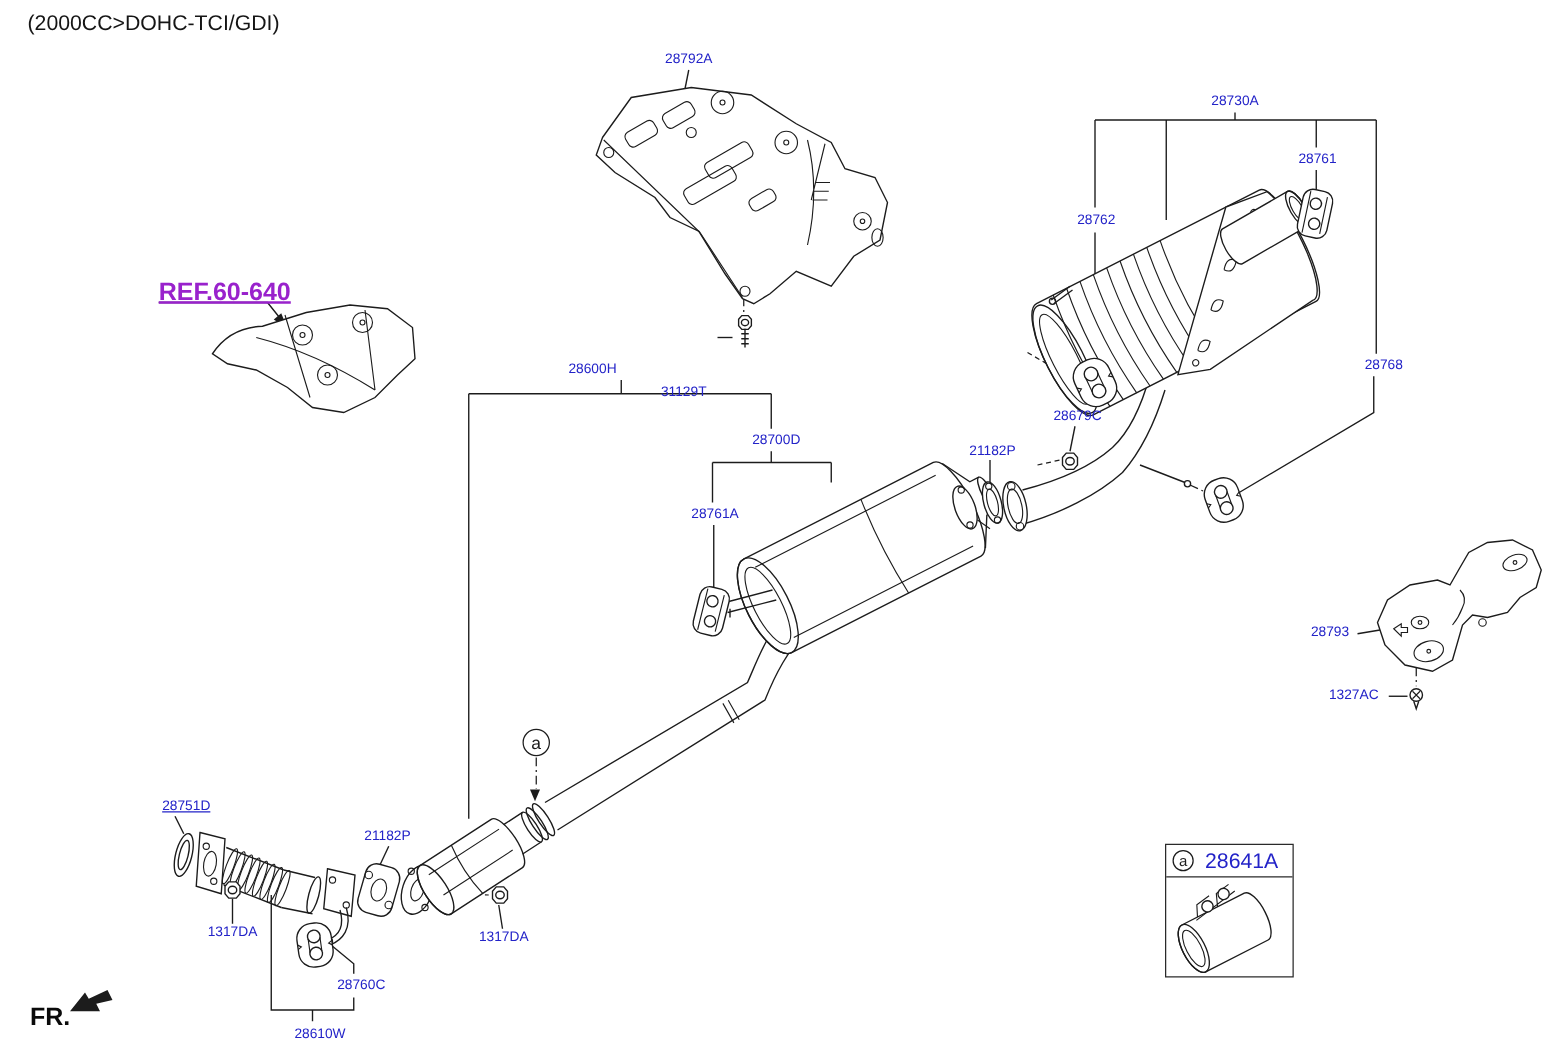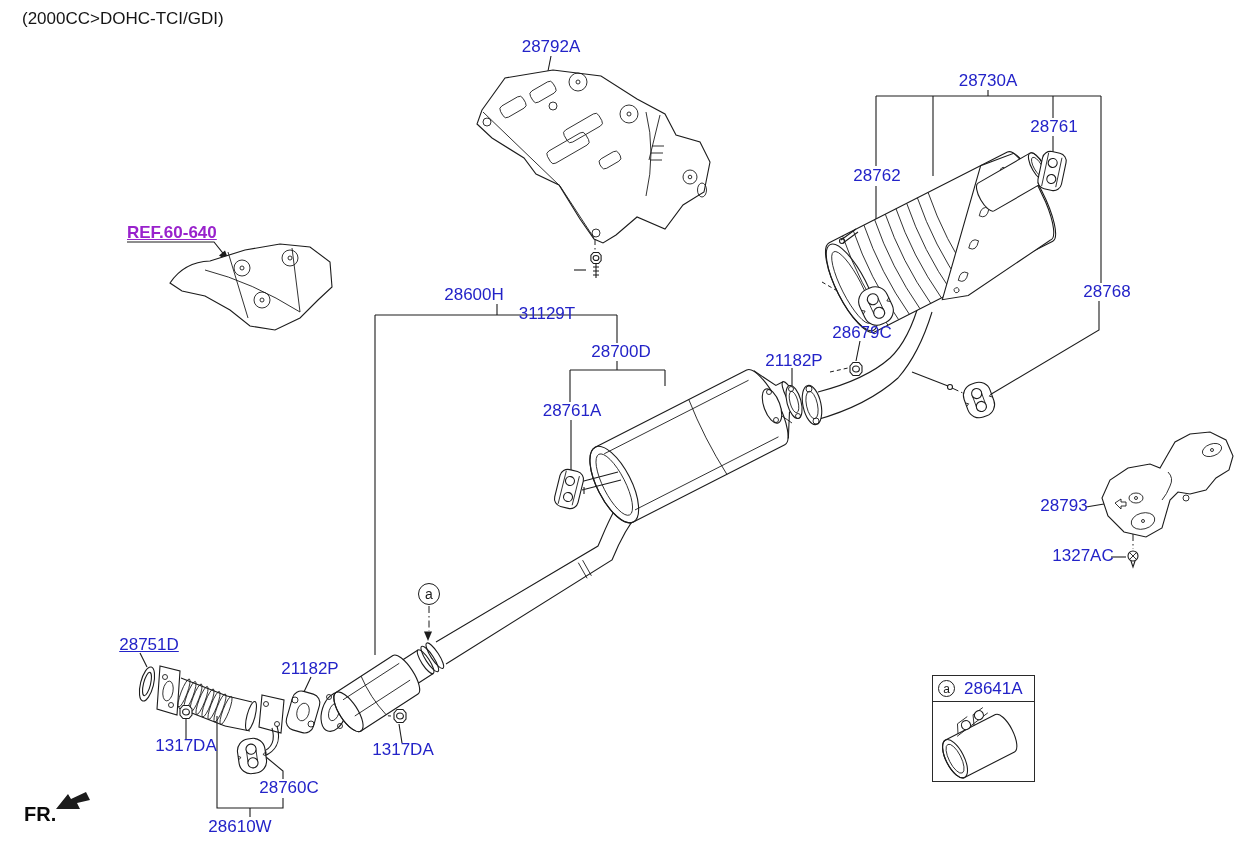--- a/index.html
+++ b/index.html
@@ -8,23 +8,23 @@
   #art{position:absolute;left:0;top:0;}
   #art *{vector-effect:non-scaling-stroke;}
   .ln{stroke:#1c1c1c;fill:none;stroke-width:1.1;}
   .lnw{stroke:#1c1c1c;fill:#ffffff;stroke-width:1.1;}
   .thin{stroke:#1c1c1c;fill:none;stroke-width:0.9;}
   .dash{stroke:#1c1c1c;fill:none;stroke-width:1;stroke-dasharray:4 3;}
   .dashdot{stroke:#1c1c1c;fill:none;stroke-width:1;stroke-dasharray:7 3 1.5 3;}
   .solidfill{fill:#1c1c1c;stroke:none;}
   .hdr{position:absolute;left:22px;top:8px;color:#151515;font-size:17px;line-height:22px;}
   .callout{position:absolute;transform:translate(-50%,-50%);color:var(--blue,#2323c8);
-           font-size:17px;white-space:nowrap;cursor:pointer;}
+           font-size:11px;white-space:nowrap;cursor:pointer;}
   .ref{position:absolute;left:127px;top:223px;color:var(--purple,#9922cc);font-weight:bold;
-       font-size:17px;text-decoration:underline;cursor:pointer;}
+       font-size:20px;text-decoration:underline;cursor:pointer;}
   .amark{position:absolute;width:22px;height:22px;border:1.4px solid #1c1c1c;border-radius:50%;
          color:#1c1c1c;font-size:14px;display:flex;align-items:center;justify-content:center;
          background:#fff;box-sizing:border-box;}
   .inset{position:absolute;left:932px;top:675px;width:103px;height:107px;border:1px solid #2a2a2a;
          box-sizing:border-box;}
   .inset-h{height:26px;border-bottom:1px solid #2a2a2a;display:flex;align-items:center;
            gap:9px;padding-left:5px;box-sizing:border-box;}
   .amark.small{position:static;width:17px;height:17px;font-size:12px;border-width:1.2px;flex:0 0 auto;}
   .inset-part{color:var(--blue,#2323c8);font-size:17px;cursor:pointer;}
   .fr{position:absolute;left:24px;top:803px;color:#0a0a0a;font-size:20px;font-weight:bold;}
@@ -312,21 +312,21 @@
       <div class="callout" style="left: 794px; top: 361px;">21182P</div>
       <div class="callout" style="left: 862px; top: 333px;">28679C</div>
       <div class="callout" style="left: 572px; top: 411px;">28761A</div>
       <div class="callout" style="left: 1064px; top: 506px;">28793</div>
       <div class="callout" style="left: 1083px; top: 556px;">1327AC</div>
       <div class="callout" style="left: 149px; top: 645px; text-decoration: underline;">28751D</div>
       <div class="callout" style="left: 310px; top: 669px;">21182P</div>
       <div class="callout" style="left: 186px; top: 746px;">1317DA</div>
       <div class="callout" style="left: 403px; top: 750px;">1317DA</div>
       <div class="callout" style="left: 289px; top: 788px;">28760C</div>
-      <div class="callout" style="left: 240px; top: 827px;">28610W</div>
+      <div class="callout" style="left: 256px; top: 827px;">28610W</div>
     </div>
 
 <a class="ref">REF.60-640</a>
 
 <div class="amark" style="left:418px;top:583px;">a</div>
 
 <div class="inset">
   <div class="inset-h">
     <span class="amark small">a</span>
     <span class="inset-part">28641A</span>

